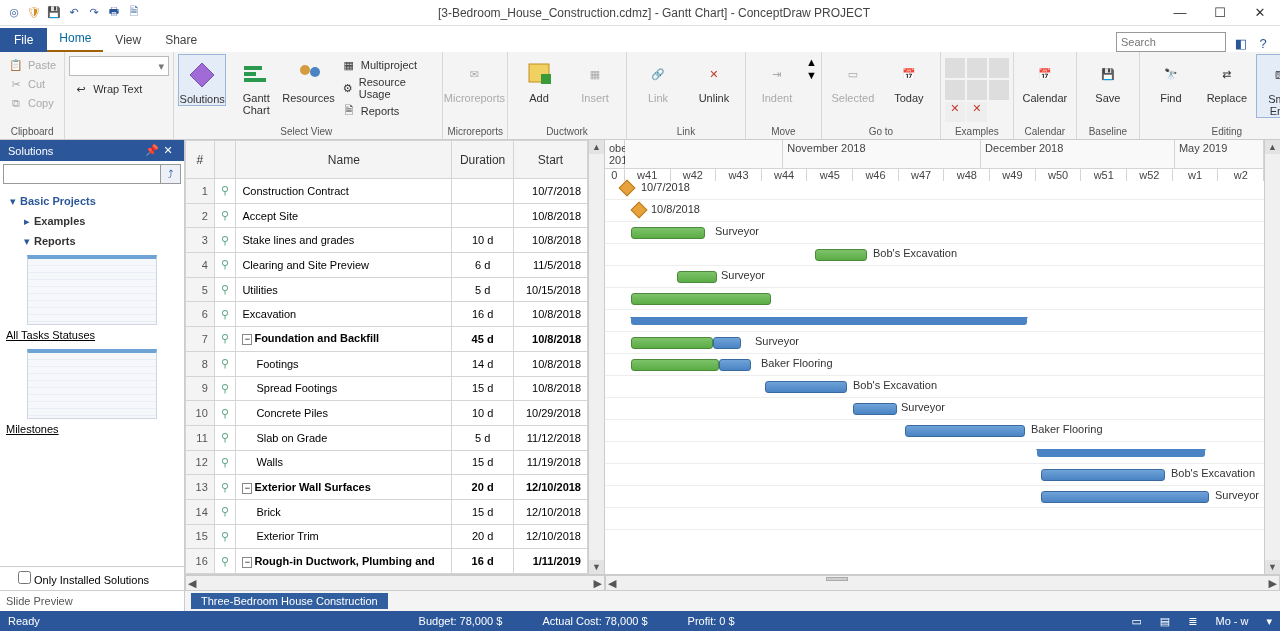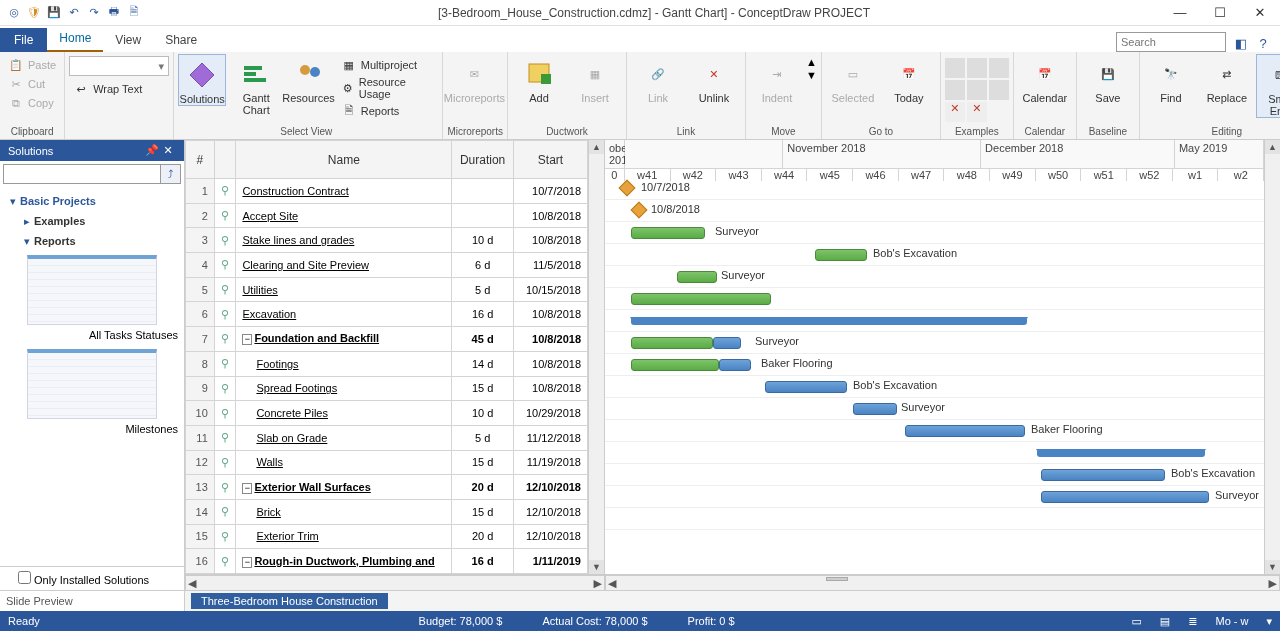--- a/index.html
+++ b/index.html
@@ -51,21 +51,21 @@
 .solutions .search { padding: 3px; display: flex; }
 .solutions .search input { flex: 1; height: 20px; border: 1px solid #999; padding: 0 4px; }
 .solutions .search .sbtn { width: 20px; height: 20px; border: 1px solid #999; border-left: none; background: #eef0f7; display: flex; align-items: center; justify-content: center; color: #2b579a; }
 .tree { padding: 4px 6px 0 6px; }
 .tree .node { padding: 3px 0 3px 10px; font-size: 12px; color: #333; }
 .tree .node b { font-weight: 600; }
 .tree .node.l1 { padding-left: 4px; color: #2b579a; }
 .tree .node.l2 { padding-left: 18px; }
 .tree .caret { display: inline-block; width: 10px; color: #2b579a; }
 .thumbs { flex: 1; overflow: hidden; padding: 4px 6px; }
-.thumb { text-align: right; margin-bottom: 8px; }
+.thumb { text-align: left; margin-bottom: 8px; text-decoration: underline; }
 .thumb .timg { width: 130px; height: 70px; margin: 0 auto 4px auto; border: 1px solid #cfd5e3; background: repeating-linear-gradient(#f5f7fb, #f5f7fb 6px, #e8edf6 6px, #e8edf6 7px); border-top: 4px solid #6fa3d6; }
 .thumb .tlbl { font-size: 11px; }
 .solutions .chk { border-top: 1px solid #ccc; padding: 4px 18px; }
 .solutions .chk label { font-size: 11px; }
 .solutions .preview { padding: 4px 6px; border-top: 1px solid #ccc; font-size: 11px; color: #555; }
 
 
 .gridwrap { flex: 1; display: flex; flex-direction: column; position: relative; min-width: 0; }
 .grid-gantt { flex: 1; display: flex; min-height: 0; border-bottom: 1px solid #ccc; }
 .grid { width: 420px; border-right: 1px solid #ccc; display: flex; }
@@ -76,21 +76,21 @@
 .grid table { border-collapse: collapse; width: calc(100% - 16px); }
 .grid th, .grid td { border: 1px solid #d4d4d4; padding: 0 6px; height: 22px; white-space: nowrap; overflow: hidden; }
 .grid th { background: #f4f4f4; font-weight: 400; color: #333; height: 38px; font-size: 12px; }
 .grid th.num { width: 28px; }
 .grid th.ico { width: 18px; }
 .grid th.name { width: 210px; }
 .grid th.dur { width: 60px; }
 .grid th.start { width: 72px; }
 .grid td.num { text-align: right; color: #555; background: #f4f4f4; }
 .grid td.icoc { text-align: center; color: #6a8; }
-.grid td.name { text-align: left; text-decoration: underline; }
+.grid td.name { text-align: left; }
 .grid td.name .indent1 { padding-left: 14px; }
 .grid td.name .exp { display: inline-block; width: 10px; text-align: center; color: #555; margin-right: 2px; border: 1px solid #888; font-size: 9px; line-height: 9px; }
 .grid td.dur { text-align: center; }
 .grid td.start { text-align: right; }
 .grid tr.bold td.name, .grid tr.bold td.dur, .grid tr.bold td.start { font-weight: 700; }
 
 
 .gantt { flex: 1; display: flex; flex-direction: column; min-width: 0; position: relative; background: #fff; }
 .gantt .vscrollG { width: 16px; background: #f0f0f0; border-left: 1px solid #ccc; position: absolute; right: 0; top: 0; bottom: 0; }
 .gantt .vscrollG .arrow { position: absolute; left: 0; right: 0; height: 14px; background: #e3e3e3; display: flex; align-items: center; justify-content: center; font-size: 9px; color: #555; }

